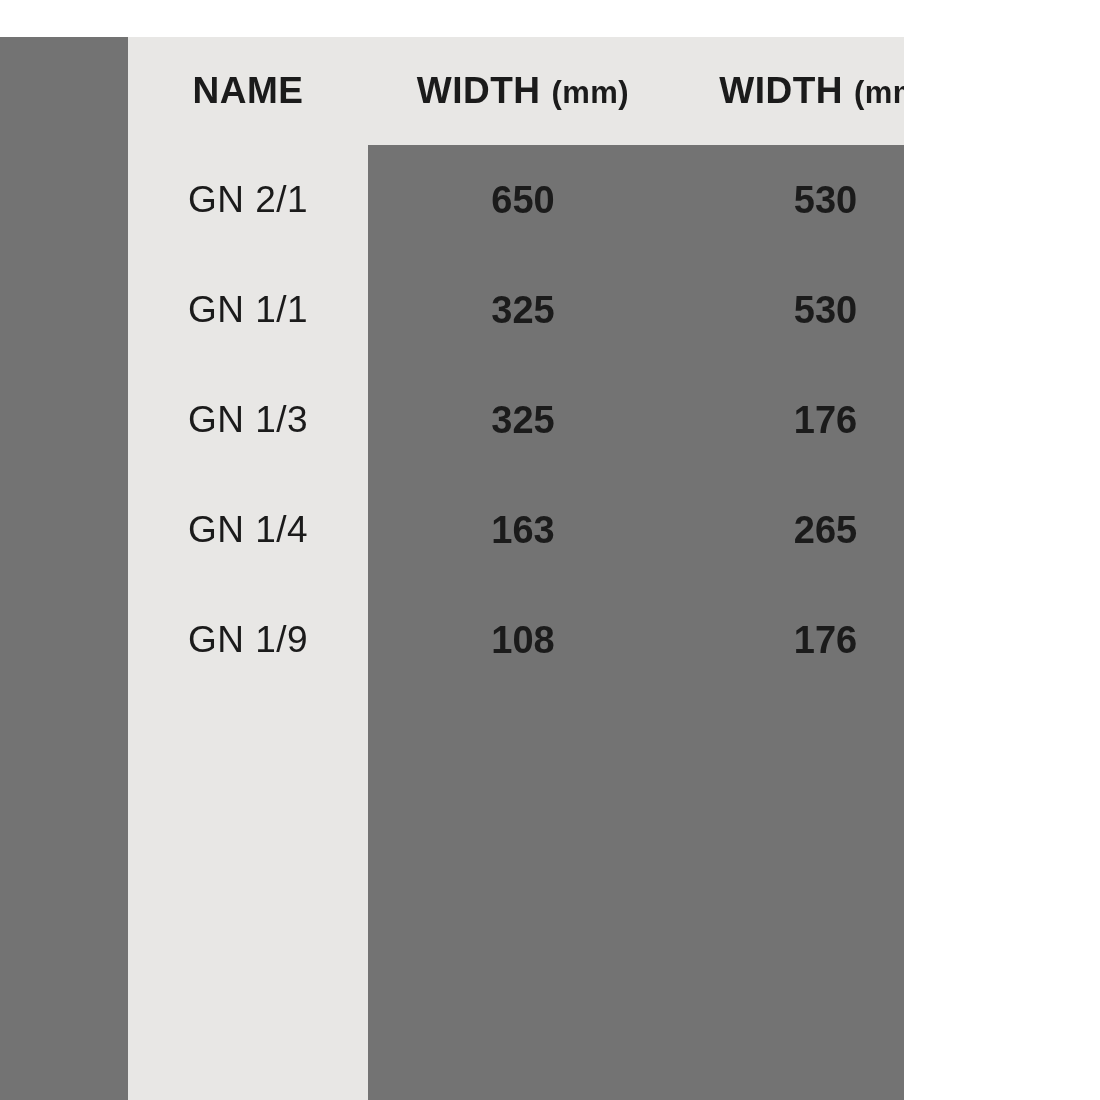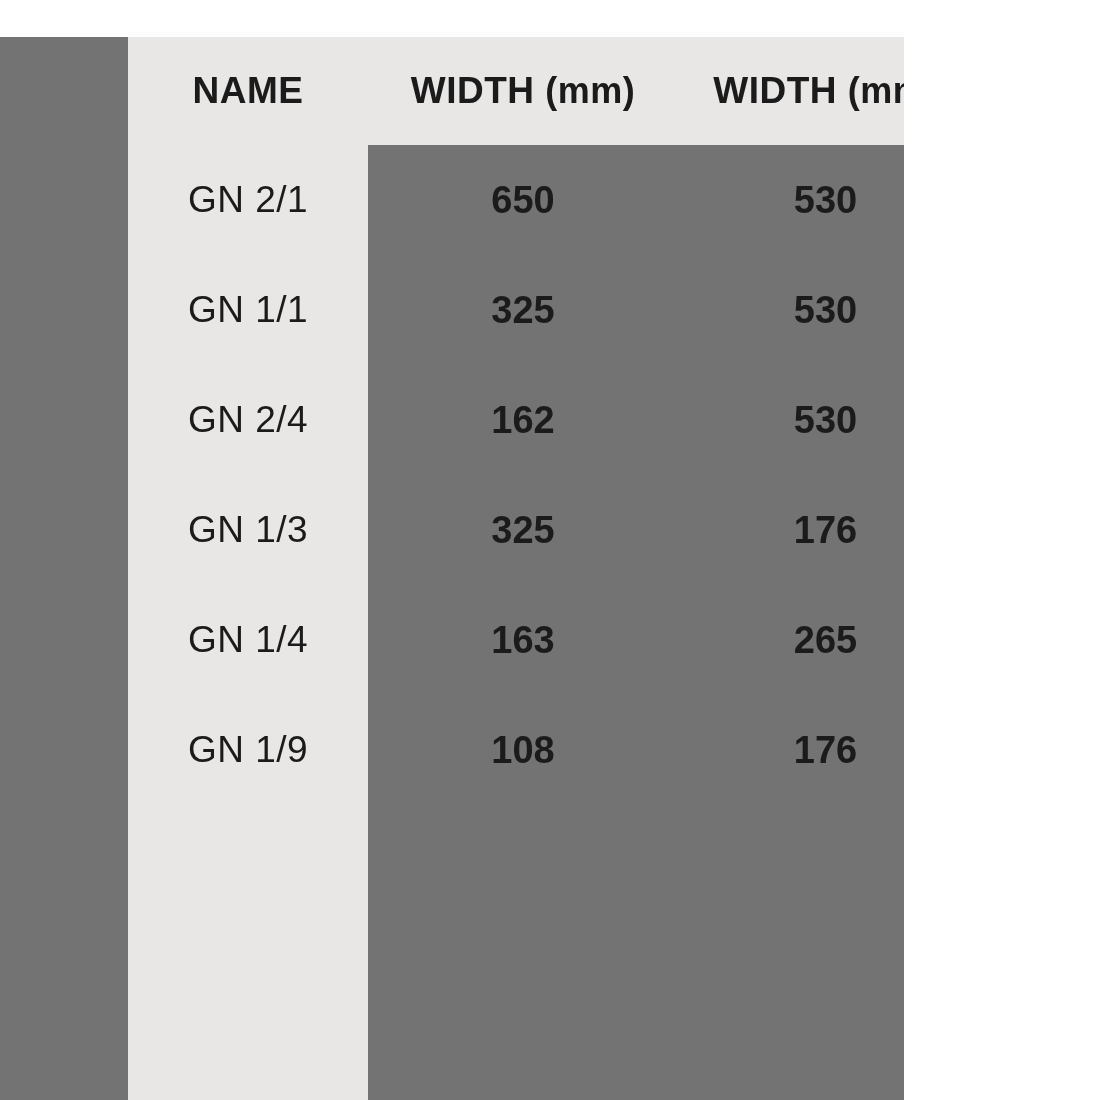--- a/index.html
+++ b/index.html
@@ -63,21 +63,21 @@
   }
 
   table.gn-table thead th {
     height: 108px;
     font-size: 37px;
     font-weight: 700;
     letter-spacing: 0.5px;
   }
 
   table.gn-table thead th .unit {
-    font-size: 36px;
+    font-size: 31px;
     font-weight: 700;
   }
 
   table.gn-table tbody td {
     height: 110px;
     font-size: 38px;
   }
 
   table.gn-table tbody td.name-cell {
     font-weight: 400;
@@ -124,25 +124,20 @@
         <td class="name-cell">GN 2/1</td>
         <td class="num-cell">650</td>
         <td class="num-cell">530</td>
       </tr>
       <tr>
         <td class="name-cell">GN 1/1</td>
         <td class="num-cell">325</td>
         <td class="num-cell">530</td>
       </tr>
       <tr>
-        <td class="name-cell">GN 2/4</td>
-        <td class="num-cell">162</td>
-        <td class="num-cell">530</td>
-      </tr>
-      <tr>
         <td class="name-cell">GN 1/3</td>
         <td class="num-cell">325</td>
         <td class="num-cell">176</td>
       </tr>
       <tr>
         <td class="name-cell">GN 1/4</td>
         <td class="num-cell">163</td>
         <td class="num-cell">265</td>
       </tr>
       <tr>

